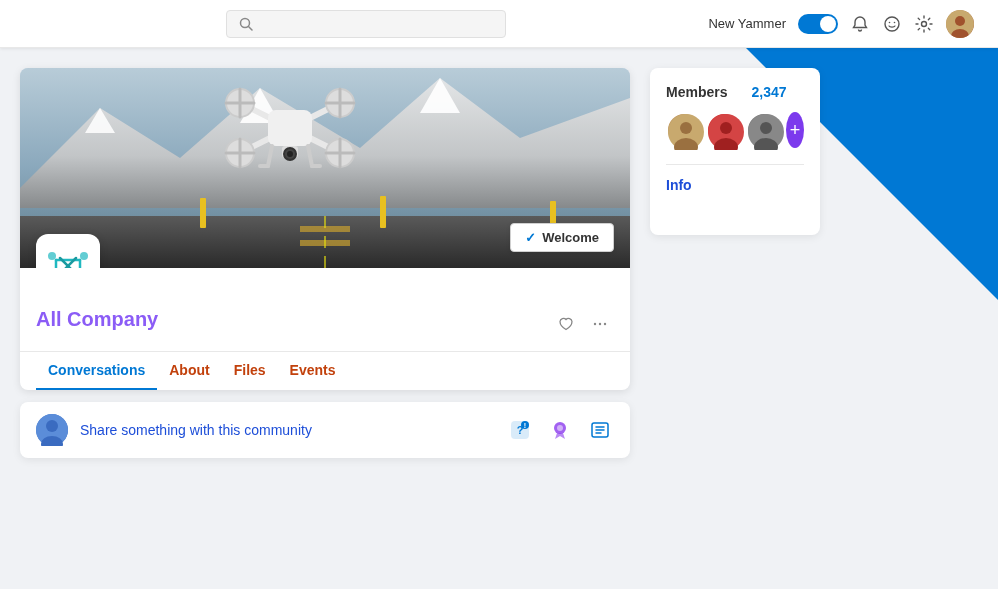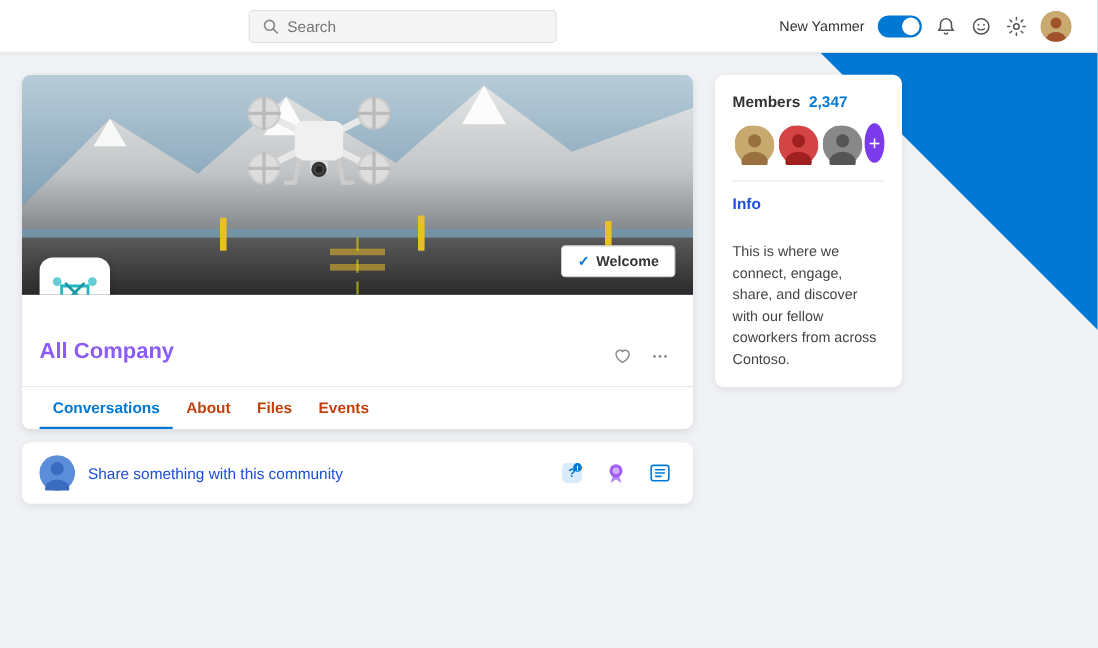--- a/index.html
+++ b/index.html
@@ -297,21 +297,21 @@
       padding: 16px;
     }
 
     .members-section {
       margin-bottom: 16px;
     }
 
     .members-header {
       display: flex;
       align-items: center;
-      gap: 8px;
+      gap: 24px;
       margin-bottom: 12px;
       text-align: right;
     }
 
     .members-label {
       font-size: 14px;
       font-weight: 600;
       color: #333;
     }
 
@@ -386,21 +386,20 @@
 
 <div class="bg-blue-triangle"></div>
 
 <div class="topbar">
   <div class="topbar-left">
     <div class="search-container">
       <svg class="search-icon-svg" width="14" height="14" viewBox="0 0 14 14" fill="none">
         <circle cx="6" cy="6" r="4.5" stroke="#888" stroke-width="1.5"></circle>
         <line x1="9.5" y1="9.5" x2="13" y2="13" stroke="#888" stroke-width="1.5" stroke-linecap="round"></line>
       </svg>
-      <input class="search-input" type="text" placeholder="Search" style="">
     </div>
   </div>
   <div class="topbar-right">
     <span class="new-yammer-label">New Yammer</span>
     <div class="toggle-switch">
       <div class="toggle-knob"></div>
     </div>
     <div class="topbar-icon">
       <svg width="18" height="18" viewBox="0 0 18 18" fill="none">
         <path d="M9 2a5 5 0 0 0-5 5v3l-1.5 2.5h13L14 10V7a5 5 0 0 0-5-5z" stroke="#555" stroke-width="1.4"></path>
@@ -639,19 +638,18 @@
           </div>
           <div class="member-avatar-plus">+</div>
         </div>
       </div>
 
       <hr class="divider">
 
       <div class="info-section">
         <div class="info-label">Info</div>
         <br>
-        <p class="info-text">This is where we connect, engage, share, and discover with our fellow coworkers from across Contoso.</p>
       </div>
 
     </div>
   </div>
 
 </div>
 
 </body></html>

